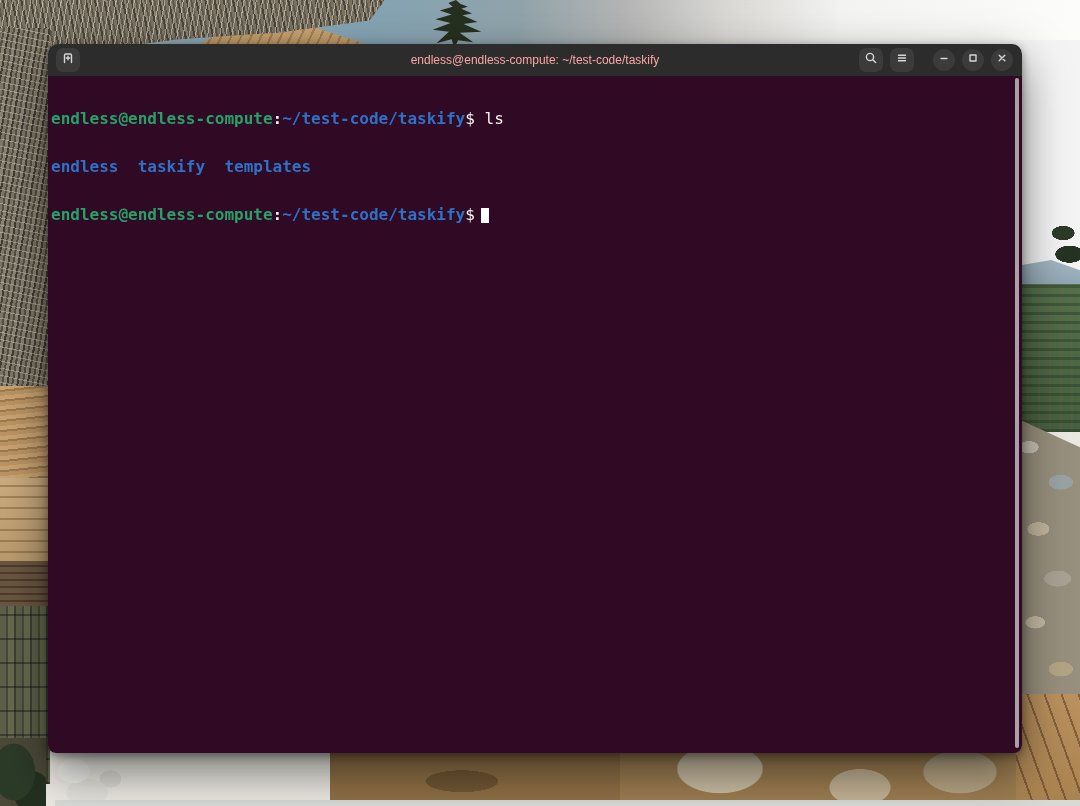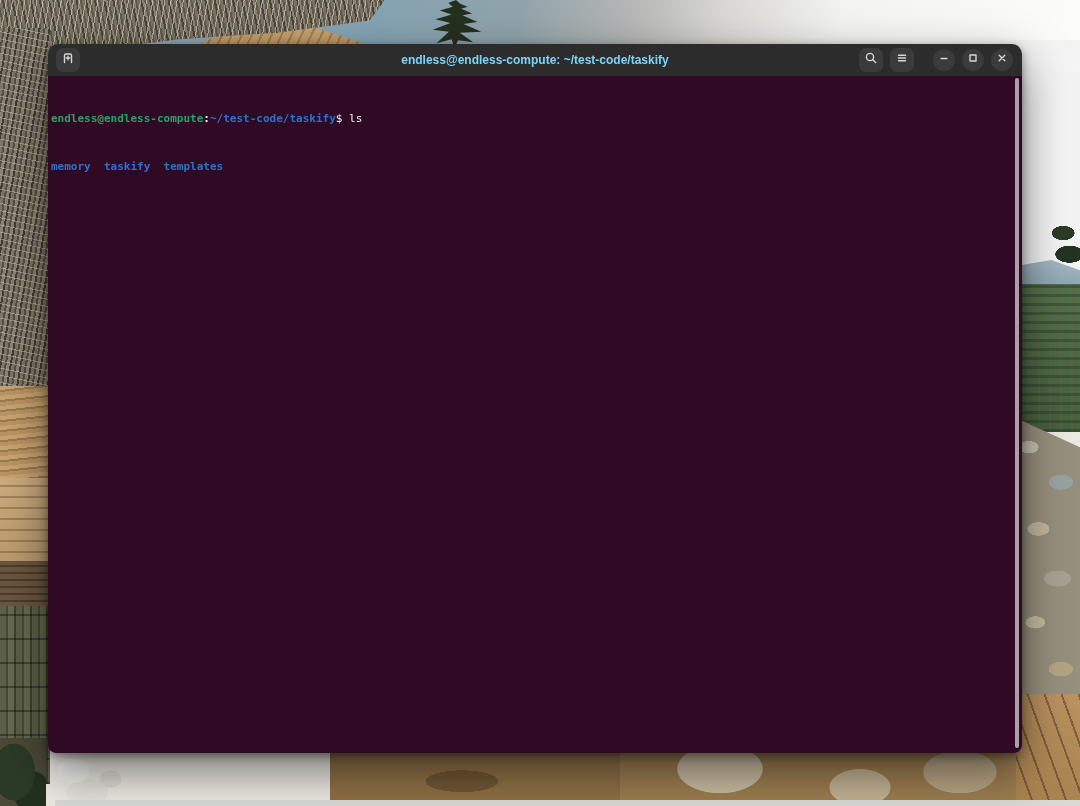--- a/index.html
+++ b/index.html
@@ -76,27 +76,27 @@
     linear-gradient(180deg,#bb9260,#a8824f);}
 
   
   .window{position:absolute;left:48px;top:44px;width:974px;height:709px;z-index:10;
     border-radius:10px 10px 8px 8px;overflow:hidden;
     box-shadow:0 18px 46px rgba(0,0,0,.5),0 3px 10px rgba(0,0,0,.4);}
   .titlebar{height:32px;background:#2c2c2c;display:flex;align-items:center;position:relative;}
   .tb-btn{width:24px;height:24px;border-radius:7px;background:#3b3b3b;display:flex;align-items:center;justify-content:center;flex:0 0 auto;}
   .tb-circle{width:22px;height:22px;border-radius:50%;background:#3b3b3b;display:flex;align-items:center;justify-content:center;flex:0 0 auto;}
   .tb-newtab{margin-left:8px;}
-  .tb-title{position:absolute;left:0;right:0;text-align:center;color:#7dd3fc;font-size:12px;font-weight:700;pointer-events:none;}
+  .tb-title{position:absolute;left:0;right:0;text-align:center;color:#fca5a5;font-size:12px;font-weight:400;pointer-events:none;}
   .tb-right{margin-left:auto;display:flex;align-items:center;gap:7px;padding-right:9px;}
   .tb-gap{width:5px;}
   .icon-stroke{stroke:#d6d6d6;stroke-width:1.4;fill:none;stroke-linecap:round;stroke-linejoin:round;}
 
   .terminal{position:relative;height:677px;background:#300a24;
-    font-family:"DejaVu Sans Mono","Liberation Mono",monospace;font-size:11px;line-height:16px;
+    font-family:"DejaVu Sans Mono","Liberation Mono",monospace;font-size:16px;line-height:16px;
     padding:3px 0 0 3px;box-sizing:border-box;color:#f2f2f2;white-space:pre;}
   .t-user{color:#26a269;font-weight:700;}
   .t-sep{color:#f2f2f2;font-weight:700;}
   .t-path{color:#2d72c8;font-weight:700;}
   .t-dollar{color:#f2f2f2;}
   .t-cmd{color:#f2f2f2;margin-left:1ch;}
   .t-dir{color:#2d72c8;font-weight:700;margin-right:2ch;}
   .t-cursor{display:inline-block;width:8px;height:15px;background:#ffffff;margin-left:6px;vertical-align:-3px;}
   .t-scrollbar{position:absolute;right:3px;top:2px;width:4px;height:670px;border-radius:2px;background:#b6aeb2;opacity:.92;}
 </style>
@@ -177,18 +177,19 @@
             <svg width="16" height="16" viewBox="0 0 16 16">
               <path class="icon-stroke" d="M5.2 5.2 L10.8 10.8 M10.8 5.2 L5.2 10.8"></path>
             </svg>
           </span>
         </div>
       </div>
     </div>
 
     <div class="terminal">
       <div><span class="t-user">endless@endless-compute</span><span class="t-sep">:</span><span class="t-path">~/test-code/taskify</span><span class="t-dollar">$</span><span class="t-cmd">ls</span></div>
-      <div><span class="t-dir">memory</span><span class="t-dir">taskify</span><span class="t-dir">templates</span></div>
+      <div><span class="t-dir">endless</span><span class="t-dir">taskify</span><span class="t-dir">templates</span></div>
+      <div><span class="t-user">endless@endless-compute</span><span class="t-sep">:</span><span class="t-path">~/test-code/taskify</span><span class="t-dollar">$</span><span class="t-cursor"></span></div>
       <div class="t-scrollbar"></div>
     </div>
 
   </div>
 </div>
 
 </body></html>

